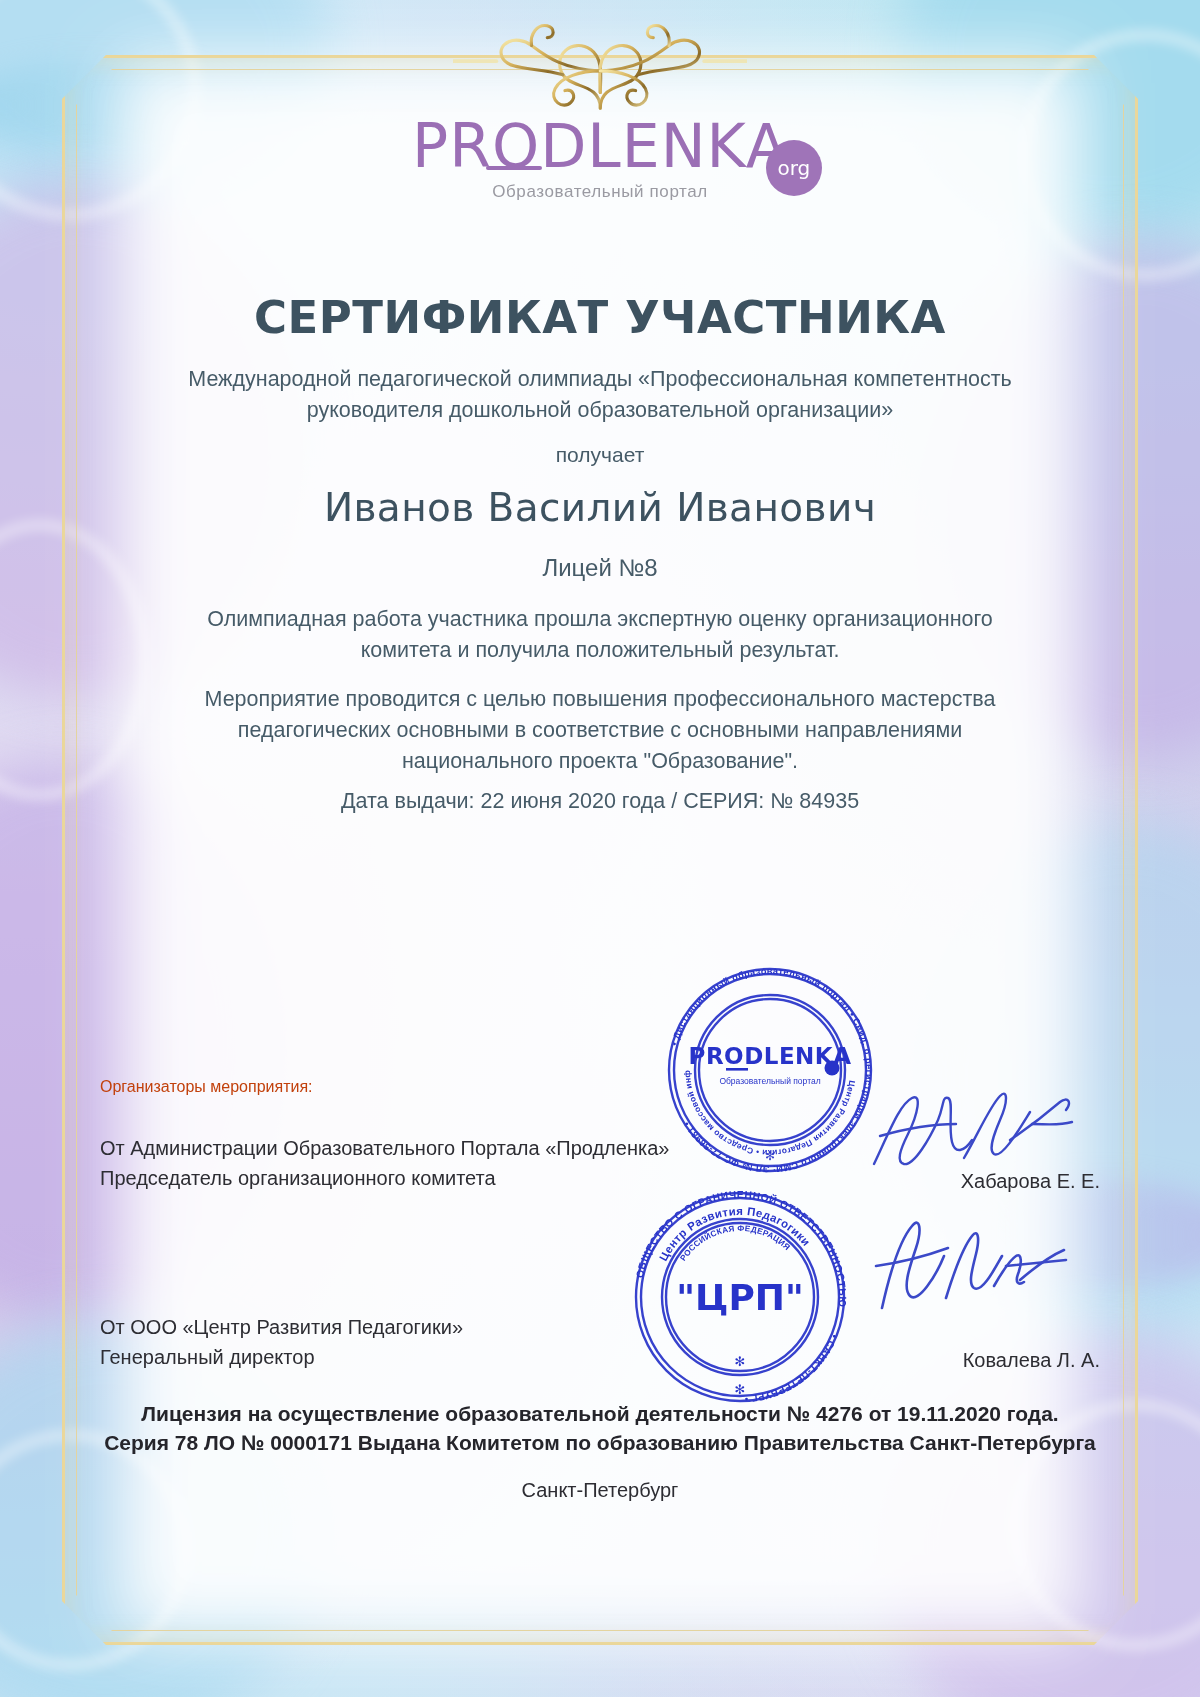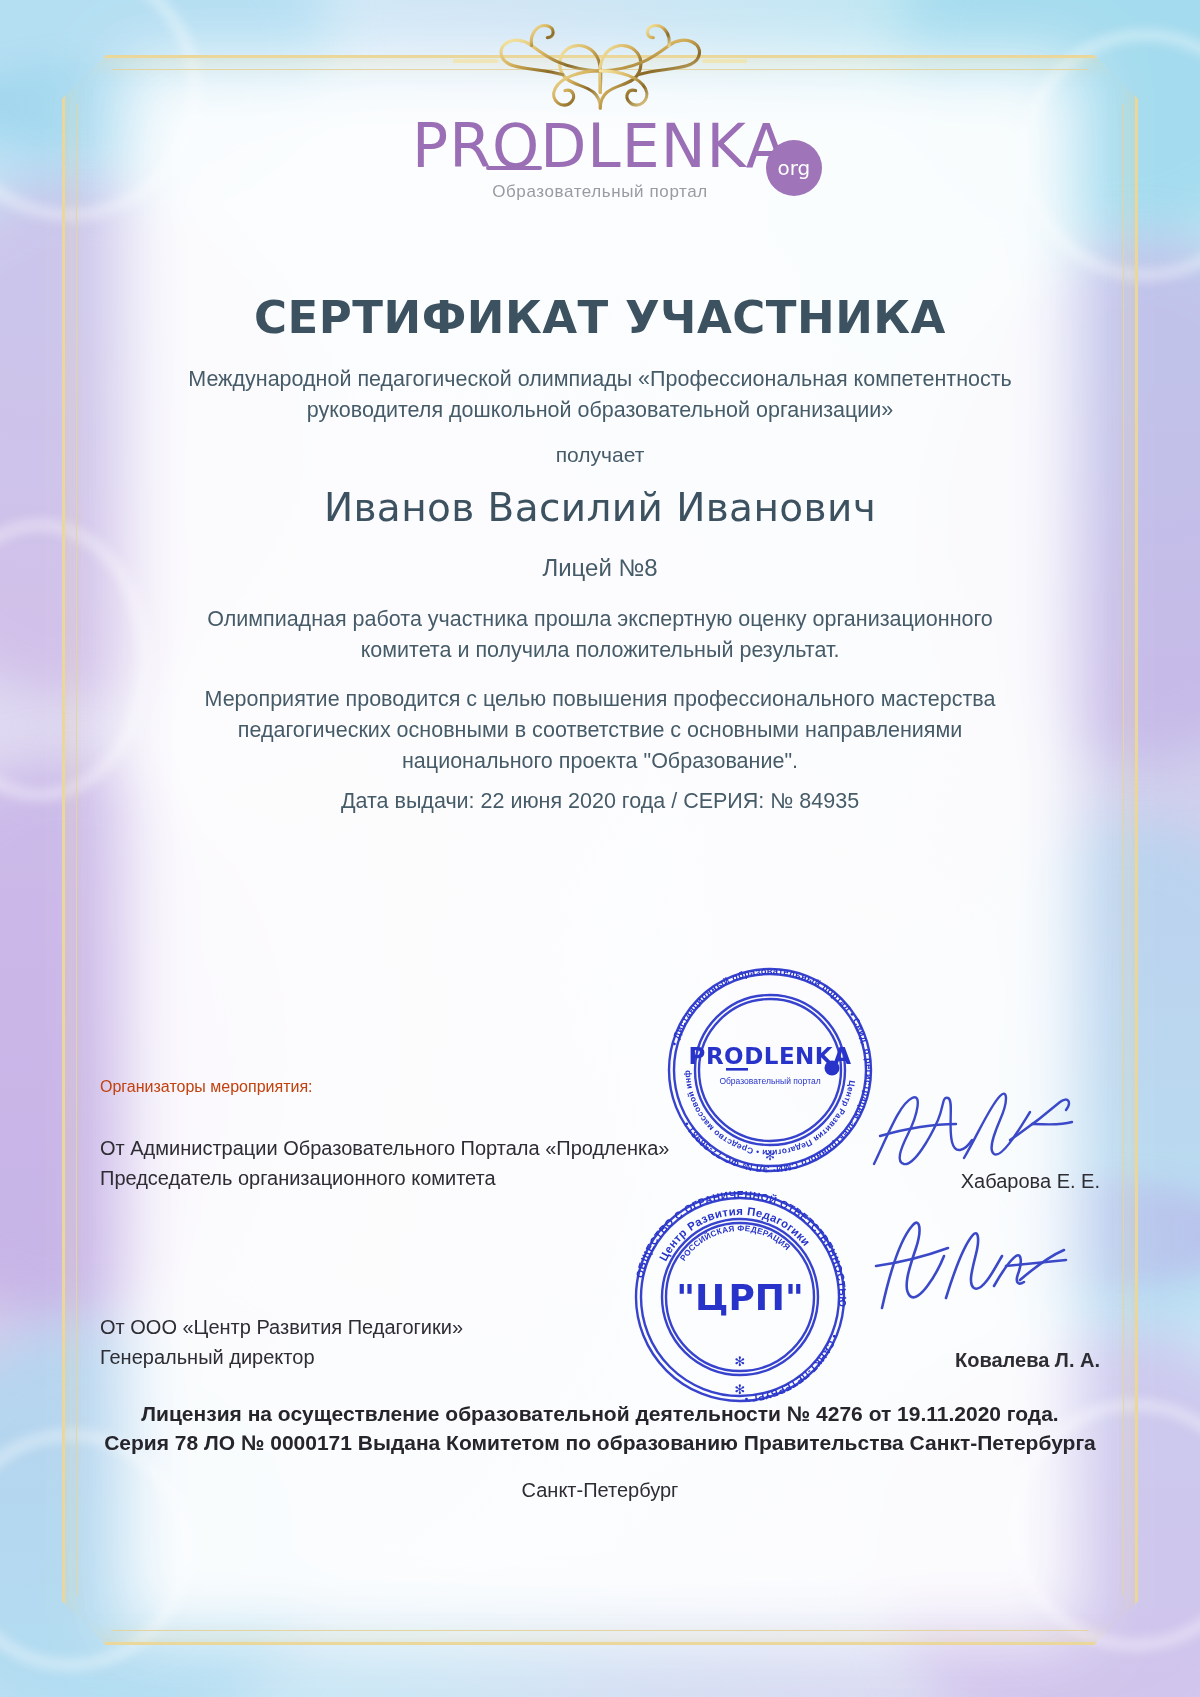--- a/index.html
+++ b/index.html
@@ -97,21 +97,21 @@
   .organizers-label{
     position:absolute;left:100px;top:1078px;font-size:16px;color:#c2410c;
   }
   .sig-block{position:absolute;left:100px;right:100px;}
   .sig1{top:1133px;}
   .sig2{top:1272px;margin-top:40px;}
   .sig-line{display:flex;justify-content:space-between;align-items:flex-start;}
   .sig-left{font-size:20px;color:#2d2d33;line-height:30px;text-align:left;}
   .sig-name{font-size:20px;color:#2d2d33;white-space:nowrap;}
   .sig1 .sig-name{align-self:flex-end;margin-top:28px;}
-  .sig2 .sig-name{align-self:flex-end;margin-top:28px;font-weight:bold;}
+  .sig2 .sig-name{align-self:flex-end;margin-top:28px;}
   
   .stamp{position:absolute;}
   .stamp svg{display:block;}
   .signature-mark{position:absolute;}
   
   .footer{
     position:absolute;left:90px;right:90px;top:1399px;text-align:center;color:#25252b;
   }
   .footer .lic{font-size:21px;font-weight:bold;line-height:29px;}
   .footer .city{margin-top:22px;font-size:20px;font-weight:400;color:#2d2d33;}

